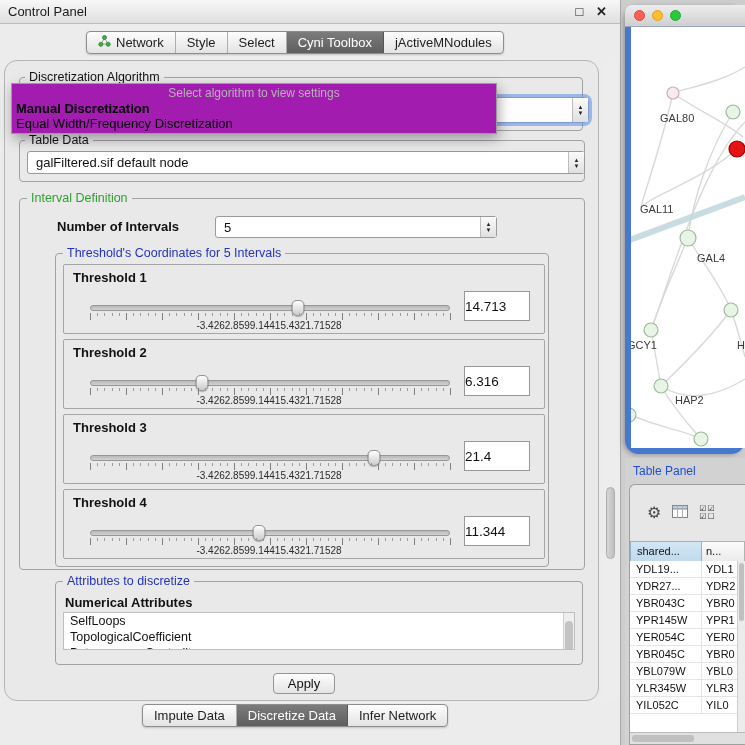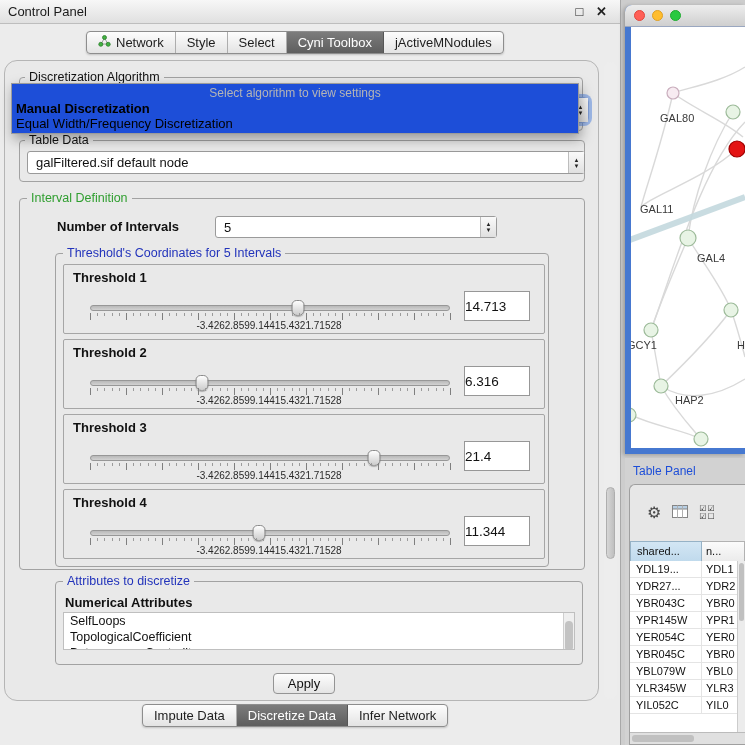--- a/index.html
+++ b/index.html
@@ -70,22 +70,22 @@
     font-size:6px; line-height:6px; color:#222;
   }
   .combo-focused {
     border-radius:5px; border-color:#7e9cd4;
     box-shadow:0 0 0 3px rgba(92,140,226,.55);
     z-index:5;
   }
 
   
   .popup {
-    position:absolute; left:6px; top:22px; width:568px; z-index:30;
-    background:#1d4ed8; border:1px solid #9b9b9b; padding:2px 0;
+    position:absolute; left:6px; top:22px; width:486px; z-index:30;
+    background:#a21caf; border:1px solid #9b9b9b; padding:2px 0;
     box-shadow:2px 5px 12px rgba(0,0,0,.35);
   }
   .pp-placeholder { text-align:center; color:#b5b5b5; font-size:12px; height:15px; line-height:15px; }
   .pp-option { font-size:13px; height:15px; line-height:15px; padding-left:4px; color:#000; }
   .pp-bold { font-weight:bold; }
 
   
   .thr-box { position:absolute; left:58px; width:482px; height:70px; border:1px solid #a6a6a6; border-radius:2px; background:#e9e9e9; }
   .thr-label { position:absolute; left:9px; top:5px; font-weight:bold; font-size:13px; }
   .track { position:absolute; left:26px; top:40px; width:360px; height:6px;
@@ -110,21 +110,21 @@
   .attr-item { height:16px; line-height:16px; padding-left:6px; font-size:12.5px; white-space:nowrap; }
   .list-vscroll { position:absolute; right:0; top:0; bottom:0; width:11px; background:#efefef; border-left:1px solid #cfcfcf; }
   .list-vscroll-thumb { position:absolute; left:1px; top:8px; width:8px; height:30px; background:#c3c3c3; border-radius:4px; }
 
   .apply-btn { position:absolute; left:268px; top:612px; width:62px; height:21px;
                background:linear-gradient(#fdfdfd,#e4e4e4); border:1px solid #949494; border-radius:4px;
                font-size:13px; display:flex; align-items:center; justify-content:center; }
 
   
   #net-window { position:absolute; left:625px; top:5px; width:120px; height:449px;
-                background:#4678d0; border-top-left-radius:7px; box-shadow:-2px 1px 4px rgba(0,0,0,.25); }
+                background:#4678d0; border-top-left-radius:7px; box-shadow:-2px 1px 4px rgba(0,0,0,.25);border-radius:14px; }
   .net-titlebar { height:22px; display:flex; align-items:center; gap:7px; padding-left:9px;
                   background:linear-gradient(#ededed,#cfcfcf); border-top-left-radius:7px;
                   border-bottom:1px solid #9aa7c0; }
   .light { width:11px; height:11px; border-radius:50%; }
   .light-red    { background:#ff6057; border:1px solid #e2463d; }
   .light-yellow { background:#ffbd2e; border:1px solid #dfa023; }
   .light-green  { background:#28c940; border:1px solid #1eab2f; }
   .net-canvas { position:absolute; left:6px; top:22px; width:114px; height:421px; background:#fff; overflow:hidden; }
 
   

